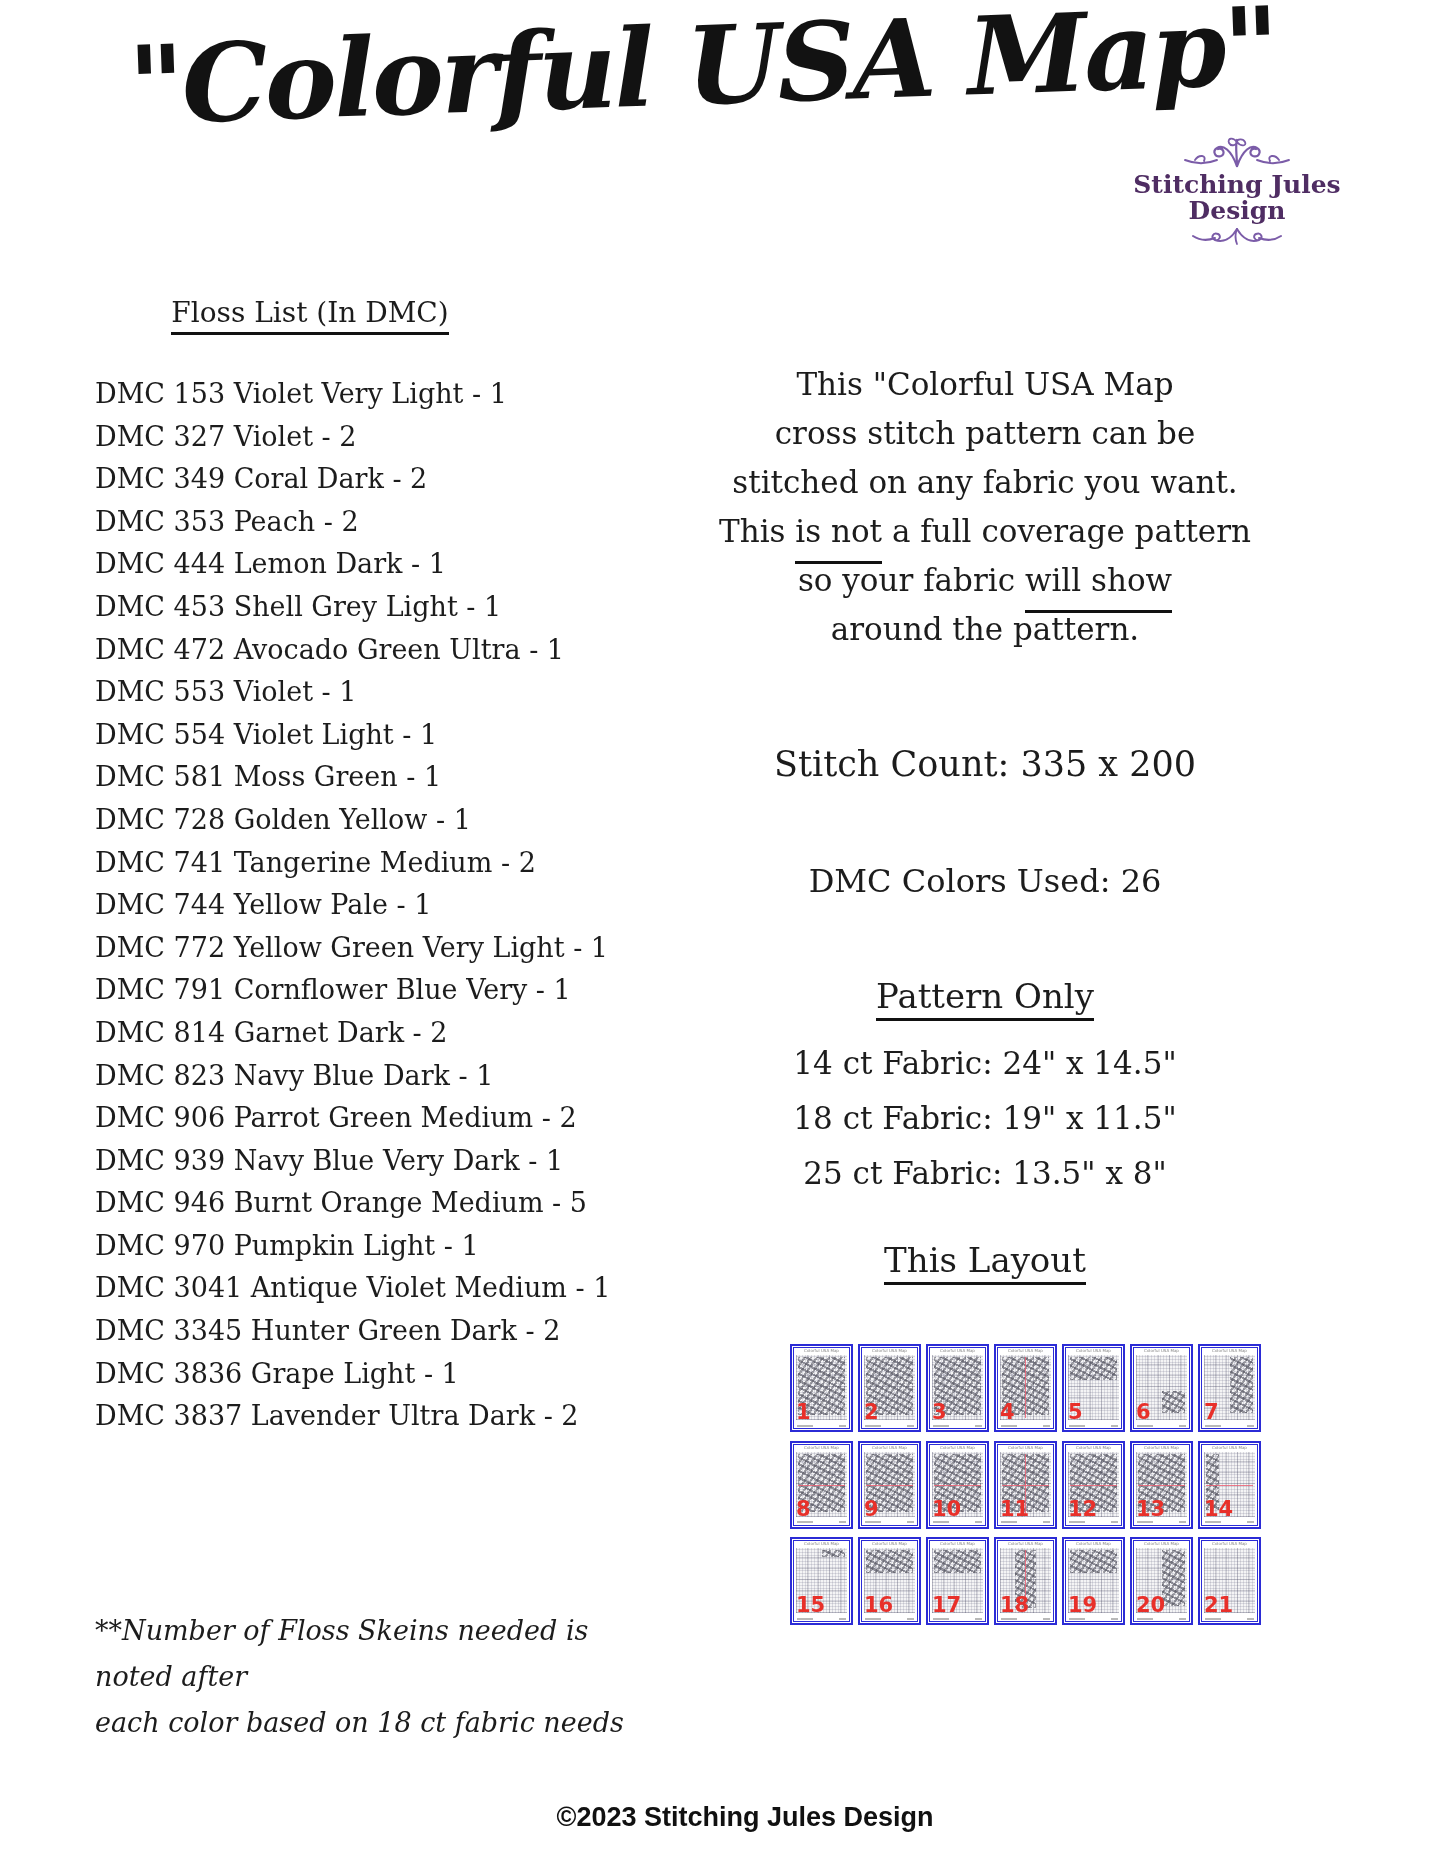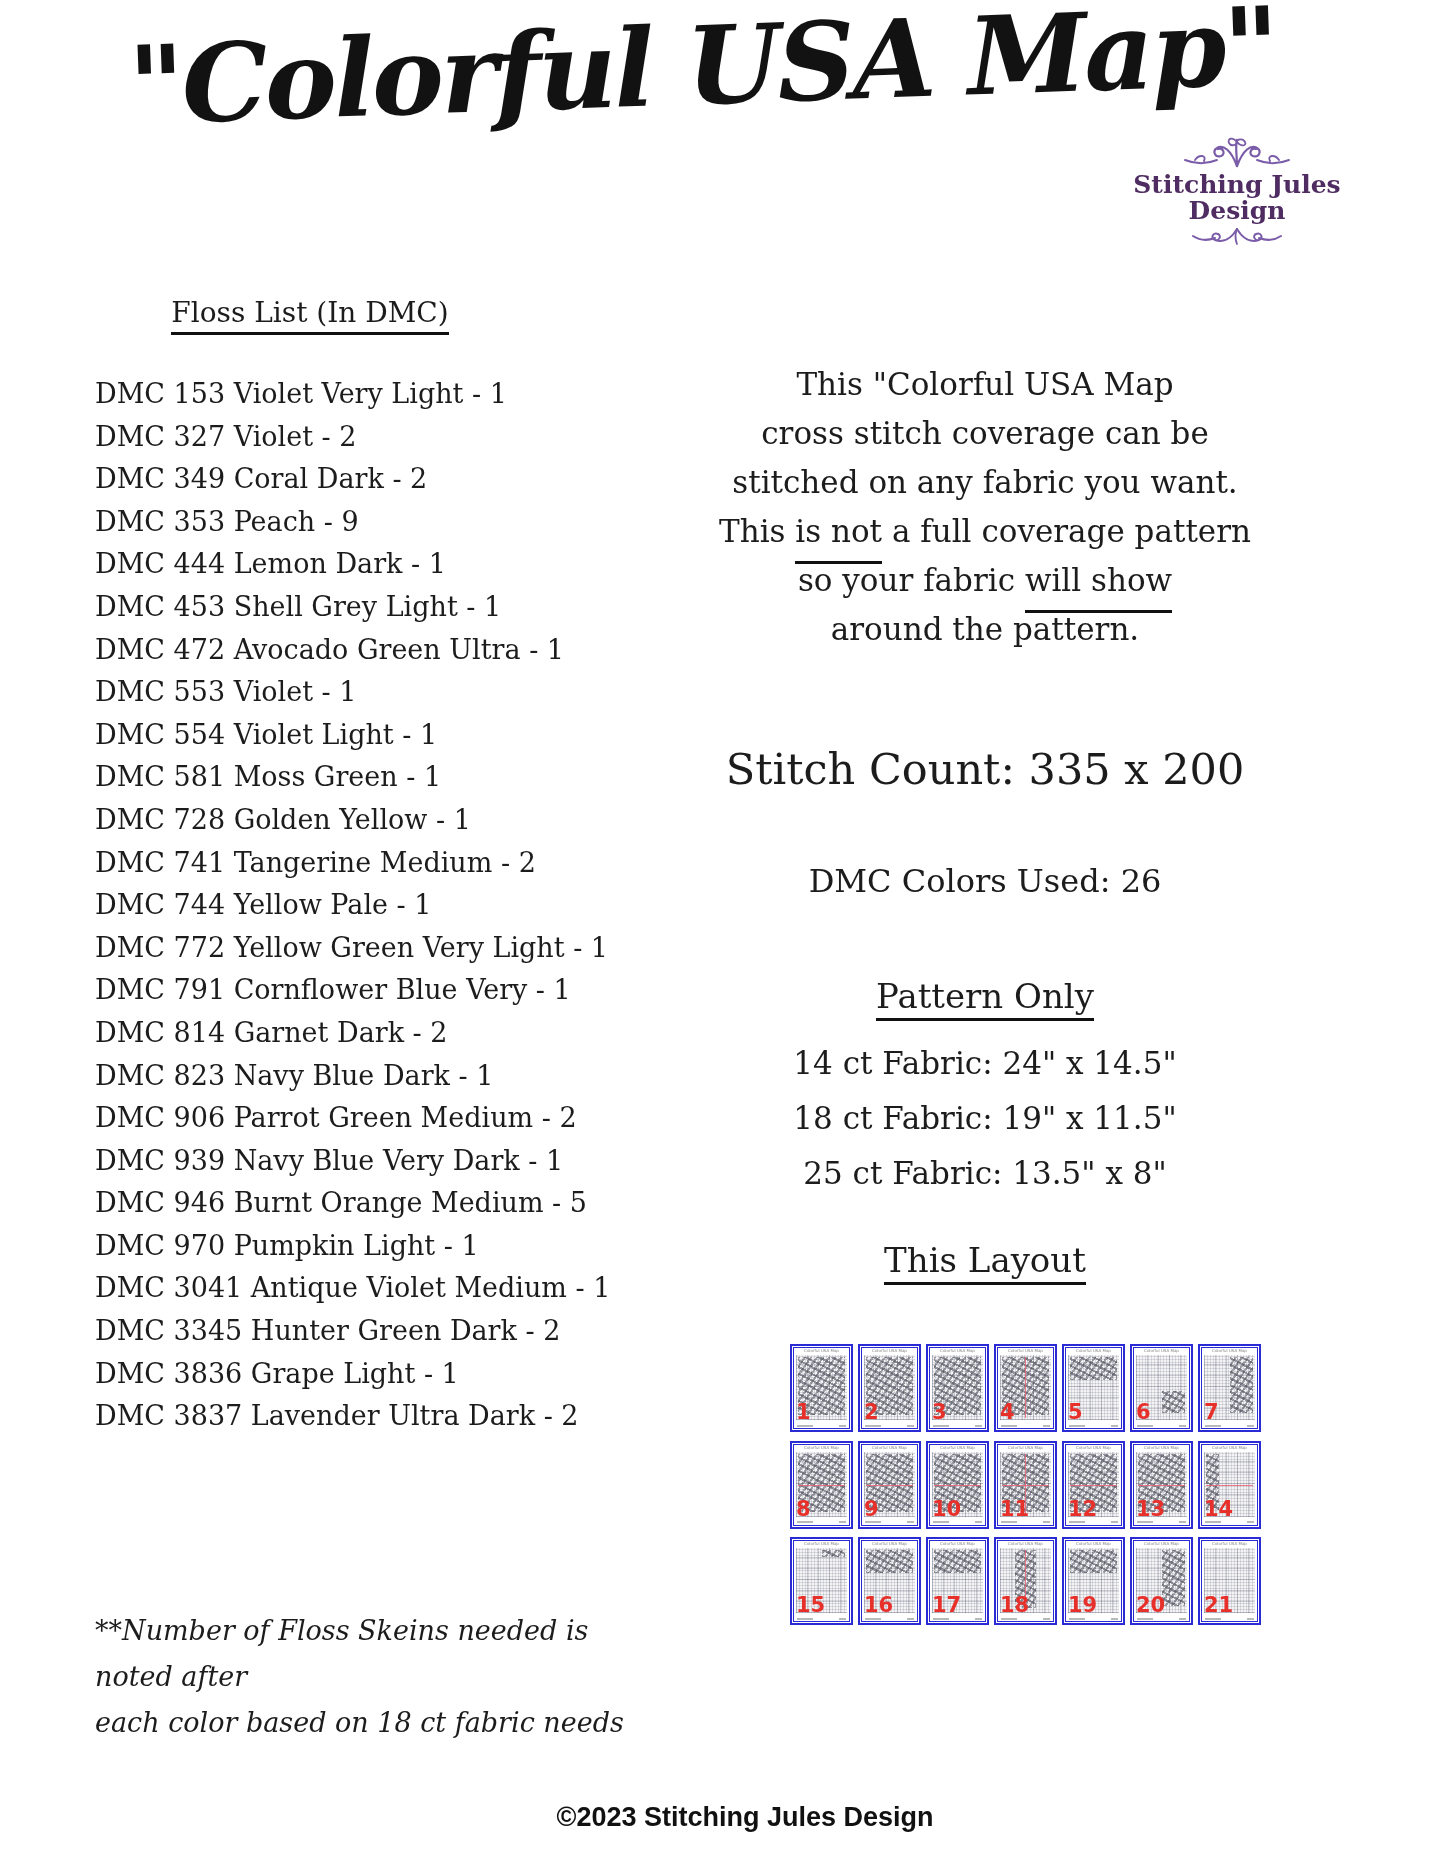--- a/index.html
+++ b/index.html
@@ -40,21 +40,21 @@
     font-size:27px;line-height:42.6px;
   }
   .footnote{
     position:absolute;left:95px;top:1608px;width:540px;
     font-style:italic;font-size:27px;line-height:46px;
   }
   
   .rblock{position:absolute;left:655px;width:660px;text-align:center}
   .description{top:360px;font-size:31px;line-height:49px}
   .desc-line .u{border-bottom:3px solid #111;padding-bottom:12px}
-  .stitch-count{top:744px;font-size:43px}
+  .stitch-count{top:744px;font-size:35px}
   .colors-used{top:862px;font-size:32px}
   .subheading{font-size:34px;font-weight:normal}
   .subheading span{border-bottom:3px solid #111;padding-bottom:2px}
   .pattern-only{top:976px}
   .fabric-sizes{top:1036px;font-size:31px;line-height:55px}
   .page-layout-heading{top:1240px}
   
   .thumb-grid{
     position:absolute;left:790px;top:1344px;
     display:grid;grid-template-columns:repeat(7,63px);grid-auto-rows:88px;
@@ -144,21 +144,21 @@
       </g>
     </svg>
   </div>
 
   <h2 class="floss-heading"><span>Floss List (In DMC)</span></h2>
 
   <ul class="floss-list" id="floss-list">
       <li>DMC 153 Violet Very Light - 1</li>
       <li>DMC 327 Violet - 2</li>
       <li>DMC 349 Coral Dark - 2</li>
-      <li>DMC 353 Peach - 9</li>
+      <li>DMC 353 Peach - 2</li>
       <li>DMC 444 Lemon Dark - 1</li>
       <li>DMC 453 Shell Grey Light - 1</li>
       <li>DMC 472 Avocado Green Ultra - 1</li>
       <li>DMC 553 Violet - 1</li>
       <li>DMC 554 Violet Light - 1</li>
       <li>DMC 581 Moss Green - 1</li>
       <li>DMC 728 Golden Yellow - 1</li>
       <li>DMC 741 Tangerine Medium - 2</li>
       <li>DMC 744 Yellow Pale - 1</li>
       <li>DMC 772 Yellow Green Very Light - 1</li>
@@ -172,21 +172,21 @@
       <li>DMC 3041 Antique Violet Medium - 1</li>
       <li>DMC 3345 Hunter Green Dark - 2</li>
       <li>DMC 3836 Grape Light - 1</li>
       <li>DMC 3837 Lavender Ultra Dark - 2</li>
     </ul>
 
   <p class="footnote"><span>**Number of Floss Skeins needed is noted after</span><br><span>each color based on 18 ct fabric needs</span></p>
 
   <div class="rblock description" id="description">
       <div class="desc-line"><span>This "Colorful USA Map</span></div>
-      <div class="desc-line"><span>cross stitch coverage can  be</span></div>
+      <div class="desc-line"><span>cross stitch pattern can  be</span></div>
       <div class="desc-line"><span>stitched on any fabric you want.</span></div>
       <div class="desc-line"><span>This </span><span class="u">is not</span><span> a full coverage  pattern</span></div>
       <div class="desc-line"><span>so your fabric </span><span class="u">will show</span></div>
       <div class="desc-line"><span>around the pattern.</span></div>
     </div>
 
   <div class="rblock stitch-count">Stitch Count:  335 x 200</div>
 
   <div class="rblock colors-used">DMC Colors Used: 26</div>
 

